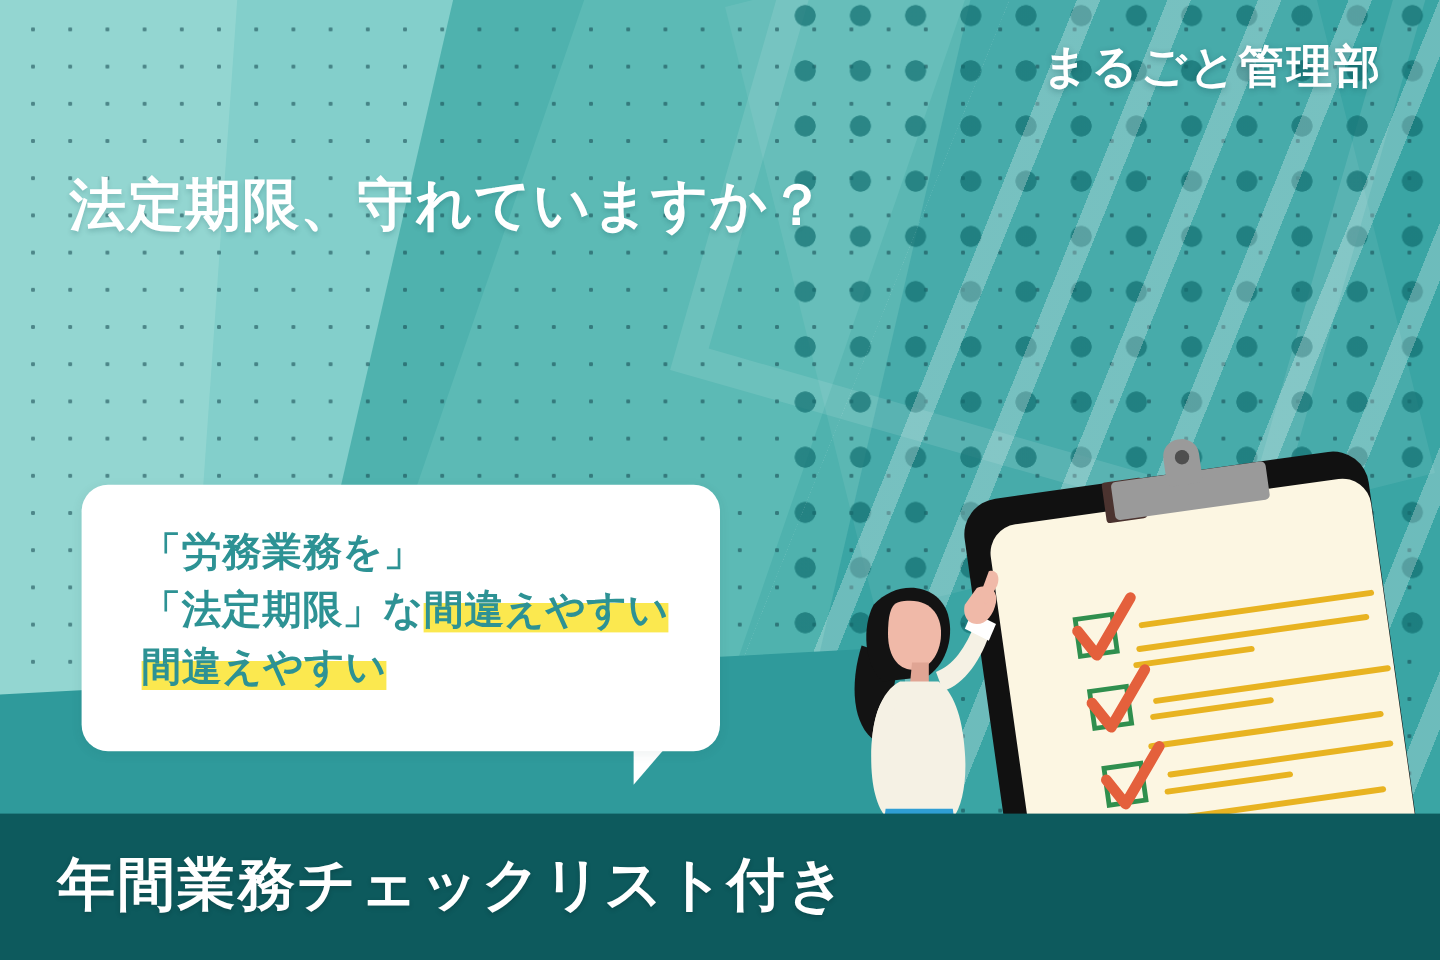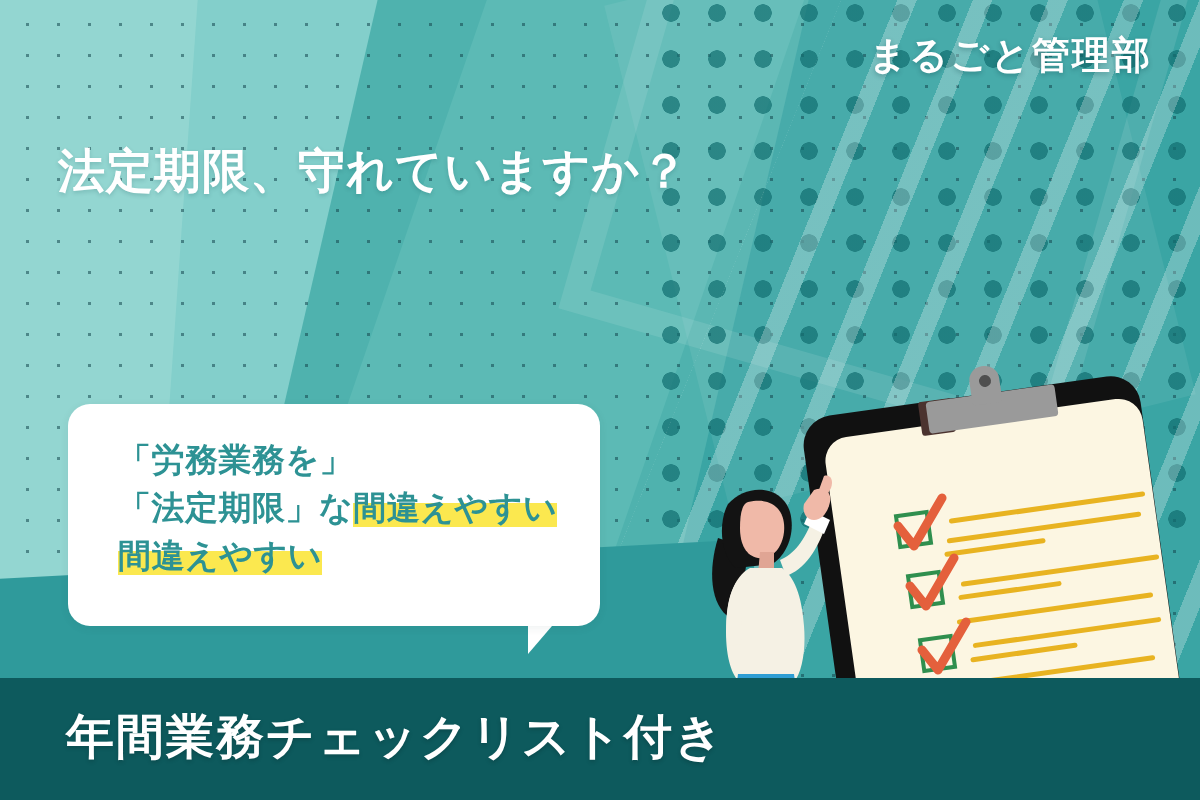--- a/index.html
+++ b/index.html
@@ -170,21 +170,21 @@
   }
 
   
   .banner {
     position:absolute; left:0; top:678px;
     width:1200px; height:122px;
     background:#0d5a5d;
     z-index:28;
   }
   .banner-text {
-    position:absolute; left:66px; top:705px;
+    position:absolute; left:48px; top:705px;
     color:#ffffff;
     font-size:48px;
     font-weight:bold;
     letter-spacing:2px;
     z-index:32;
     text-shadow:0 2px 4px rgba(0,0,0,0.18);
   }
 
   
   .clipboard-wrap {

